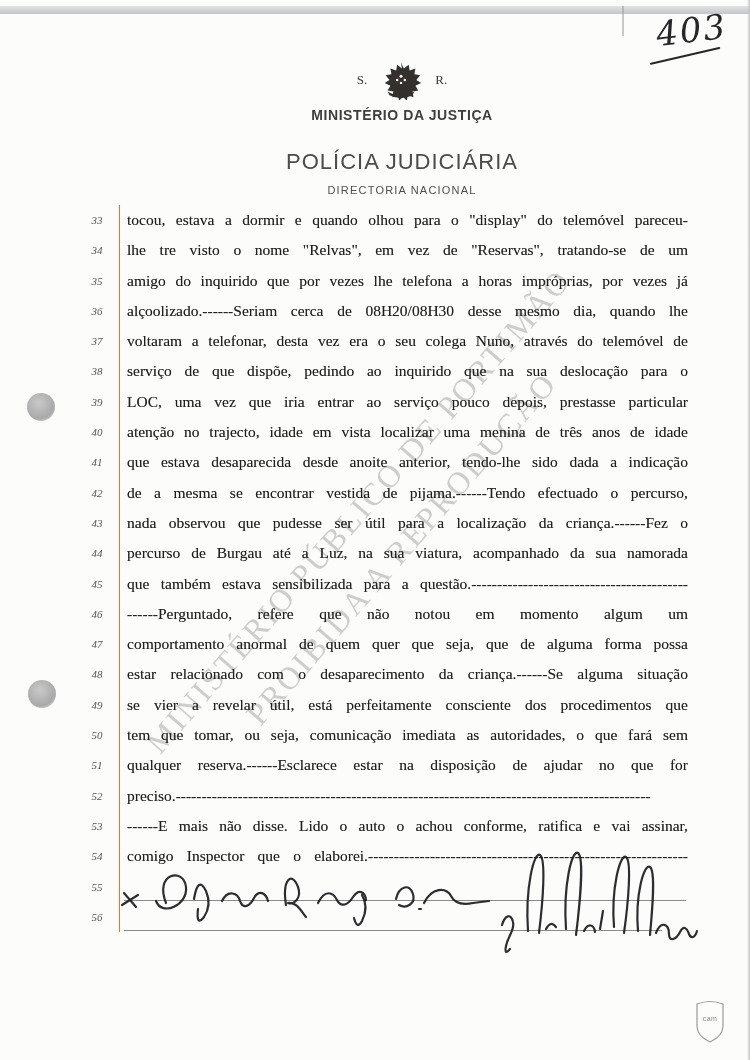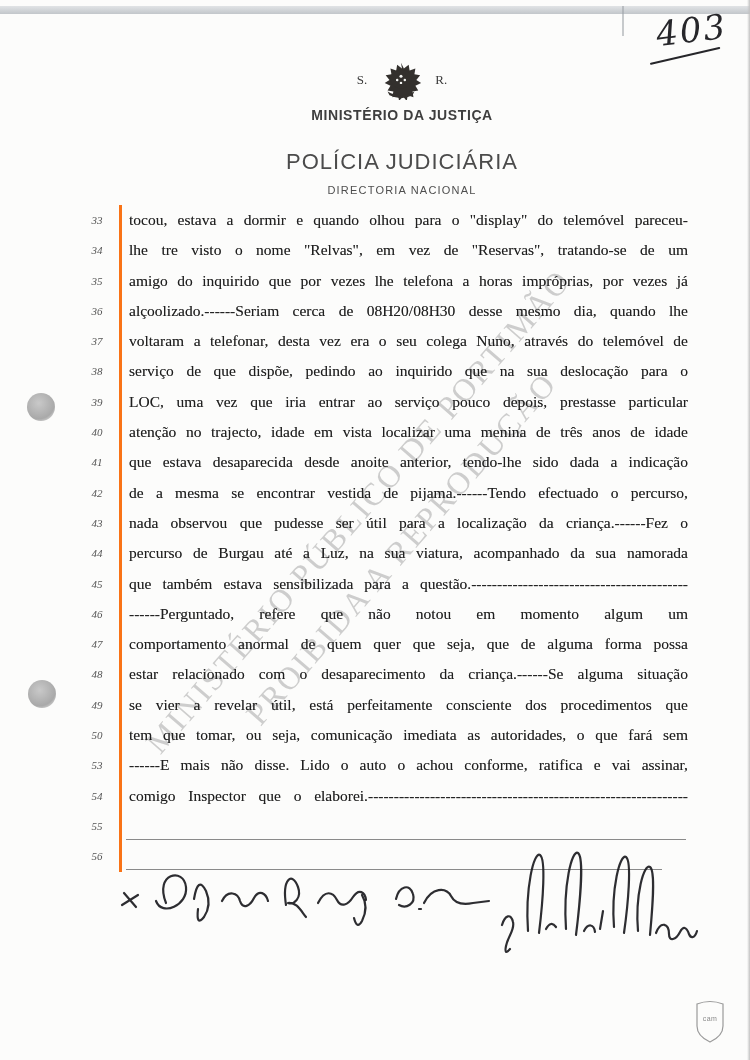--- a/index.html
+++ b/index.html
@@ -38,21 +38,21 @@
   .hole{position:absolute;width:28px;height:28px;border-radius:50%;
     background:radial-gradient(circle at 42% 36%,#c9c9c9,#a9a9a9 65%,rgba(170,170,170,0) 100%);
     filter:blur(.4px);}
   .hole-1{left:27px;top:393px;}
   .hole-2{left:28px;top:680px;}
   
   .lines{position:absolute;left:84px;top:205px;width:604px;z-index:2;}
   .text-row{display:flex;height:30.3px;}
   .line-num{width:26px;padding-right:9px;text-align:center;font-style:italic;
     font-size:11px;line-height:30.3px;color:#555;}
-  .line-text{flex:1;border-left:3px solid #f97316;padding-left:7px;
+  .line-text{flex:1;border-left:1px solid #f97316;padding-left:7px;
     font-size:15.5px;line-height:30.3px;color:#1f1f1f;
     text-align:justify;text-align-last:justify;overflow:hidden;height:30.3px;
     text-shadow:0 0 .4px rgba(20,20,20,.45);}
   .text-row.sig-56{height:46px;}
   .line-text.sig{position:relative;}
   .line-text.sig::after{content:"";position:absolute;left:4px;top:28px;border-top:1px solid #8a8a8a;}
   .line-text.sig-line-55::after{right:2px;}
   .line-text.sig-line-56::after{right:26px;}
   
   .signatures{position:absolute;left:110px;top:843px;z-index:3;}
@@ -193,21 +193,29 @@
   <div class="text-row">
     <span class="line-num">49</span>
     <span class="line-text">se vier a revelar útil, está perfeitamente consciente dos procedimentos que</span>
   </div>
 
   <div class="text-row">
     <span class="line-num">50</span>
     <span class="line-text">tem que tomar, ou seja, comunicação imediata as autoridades, o que fará sem</span>
   </div>
 
-
+  <div class="text-row">
+    <span class="line-num">51</span>
+    <span class="line-text">qualquer reserva.------Esclarece estar na disposição de ajudar no que for</span>
+  </div>
+
+  <div class="text-row">
+    <span class="line-num">52</span>
+    <span class="line-text">preciso.--------------------------------------------------------------------------------------------</span>
+  </div>
 
   <div class="text-row">
     <span class="line-num">53</span>
     <span class="line-text">------E mais não disse. Lido o auto o achou conforme, ratifica e vai assinar,</span>
   </div>
 
   <div class="text-row">
     <span class="line-num">54</span>
     <span class="line-text">comigo Inspector que o elaborei.--------------------------------------------------------------</span>
   </div>

